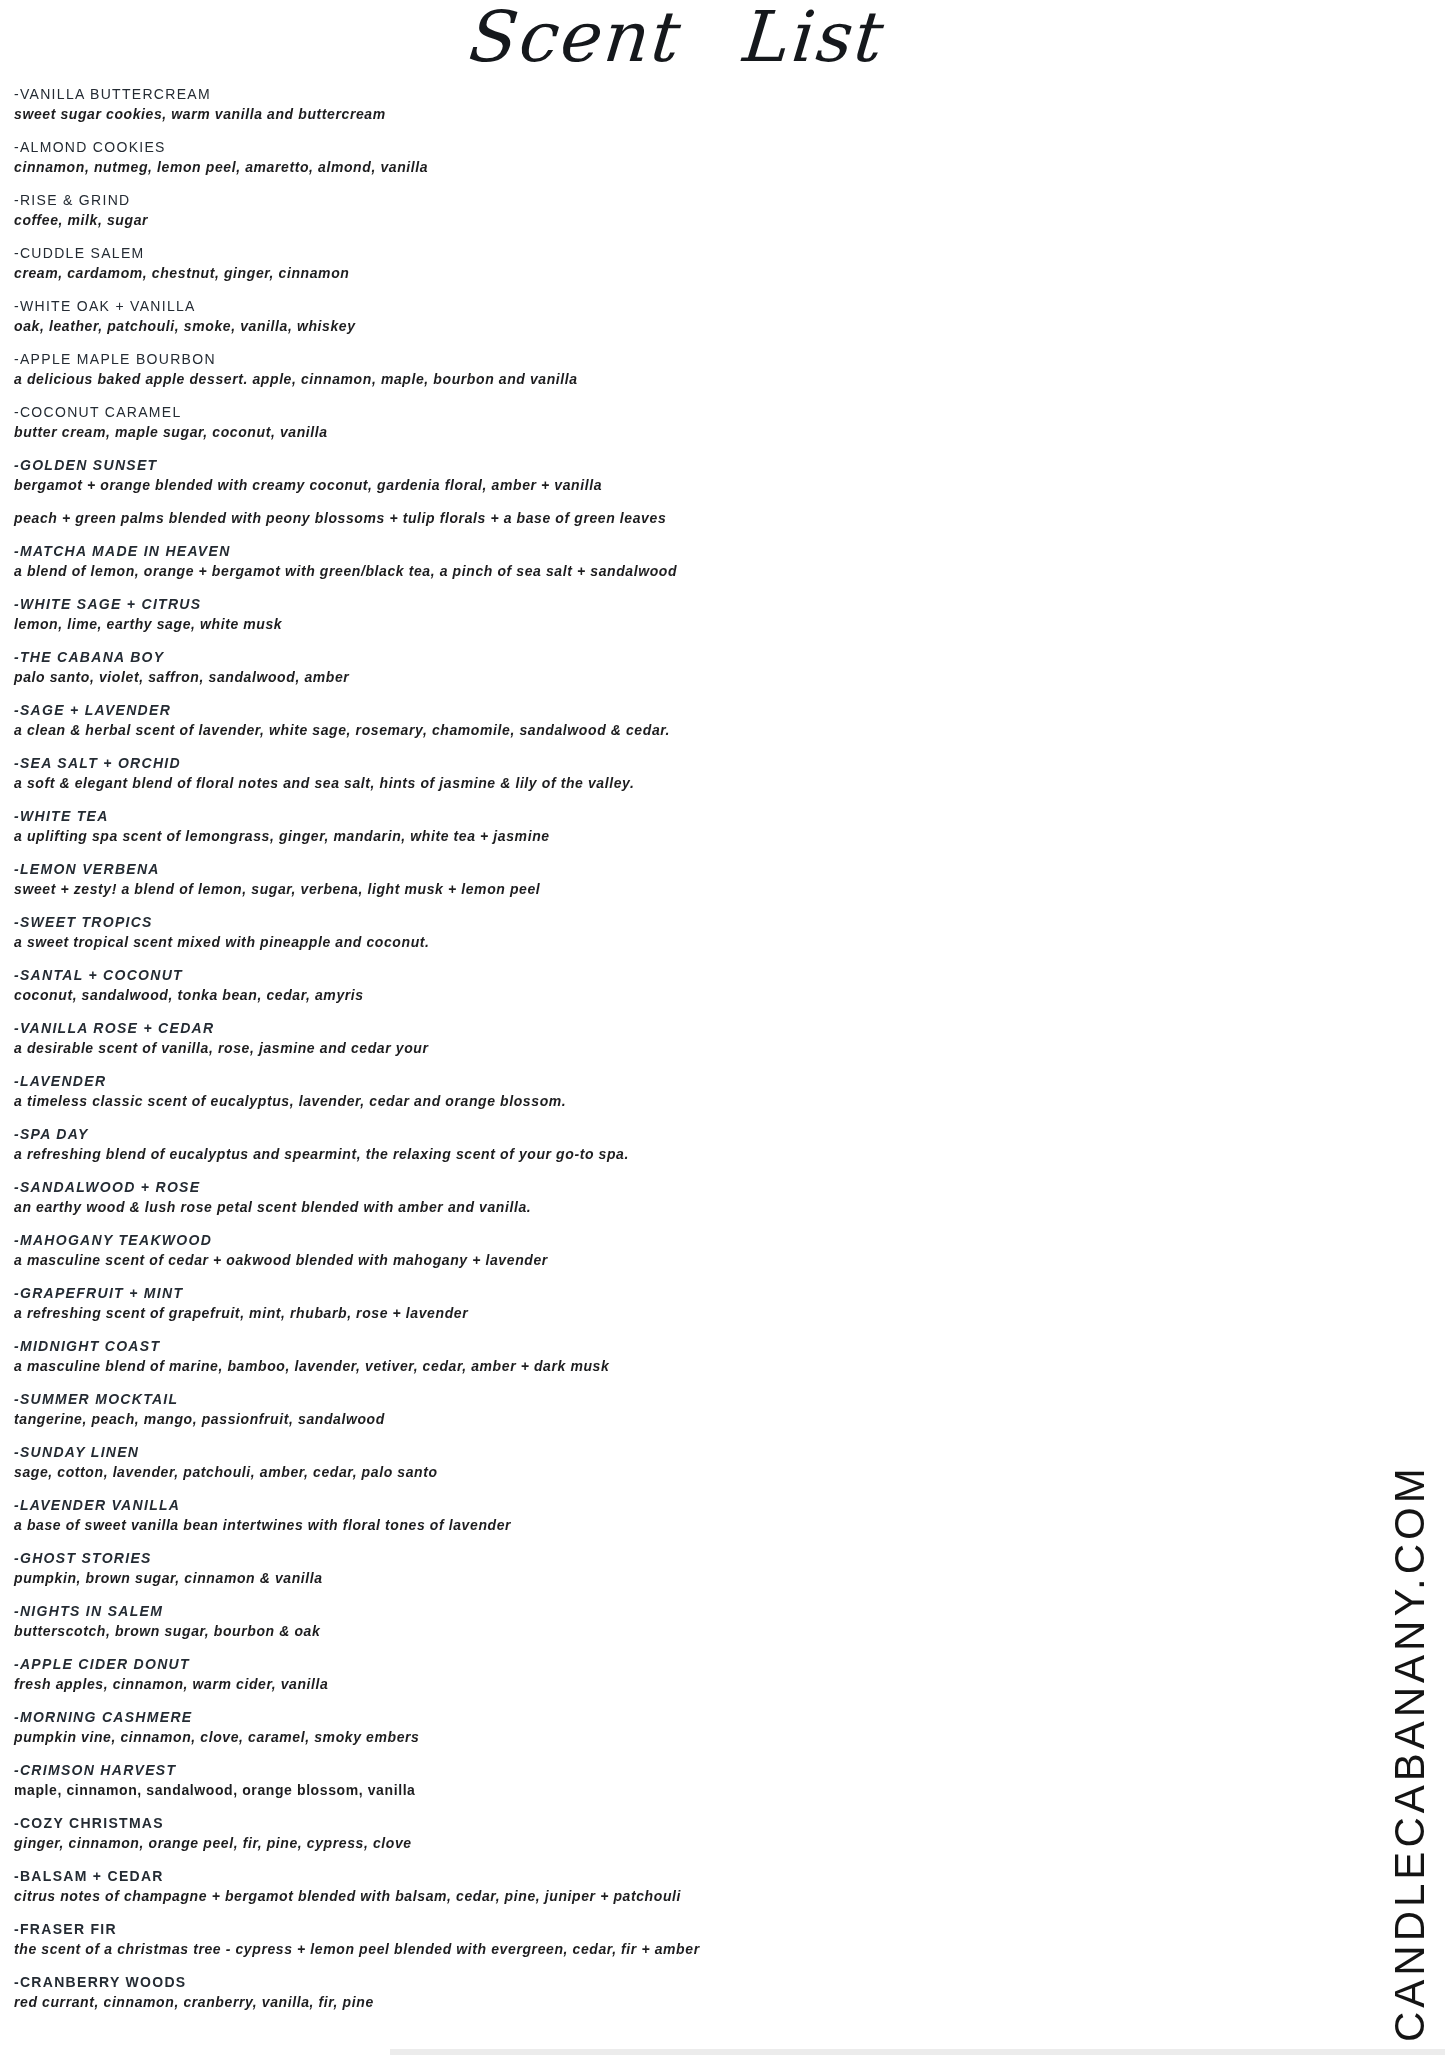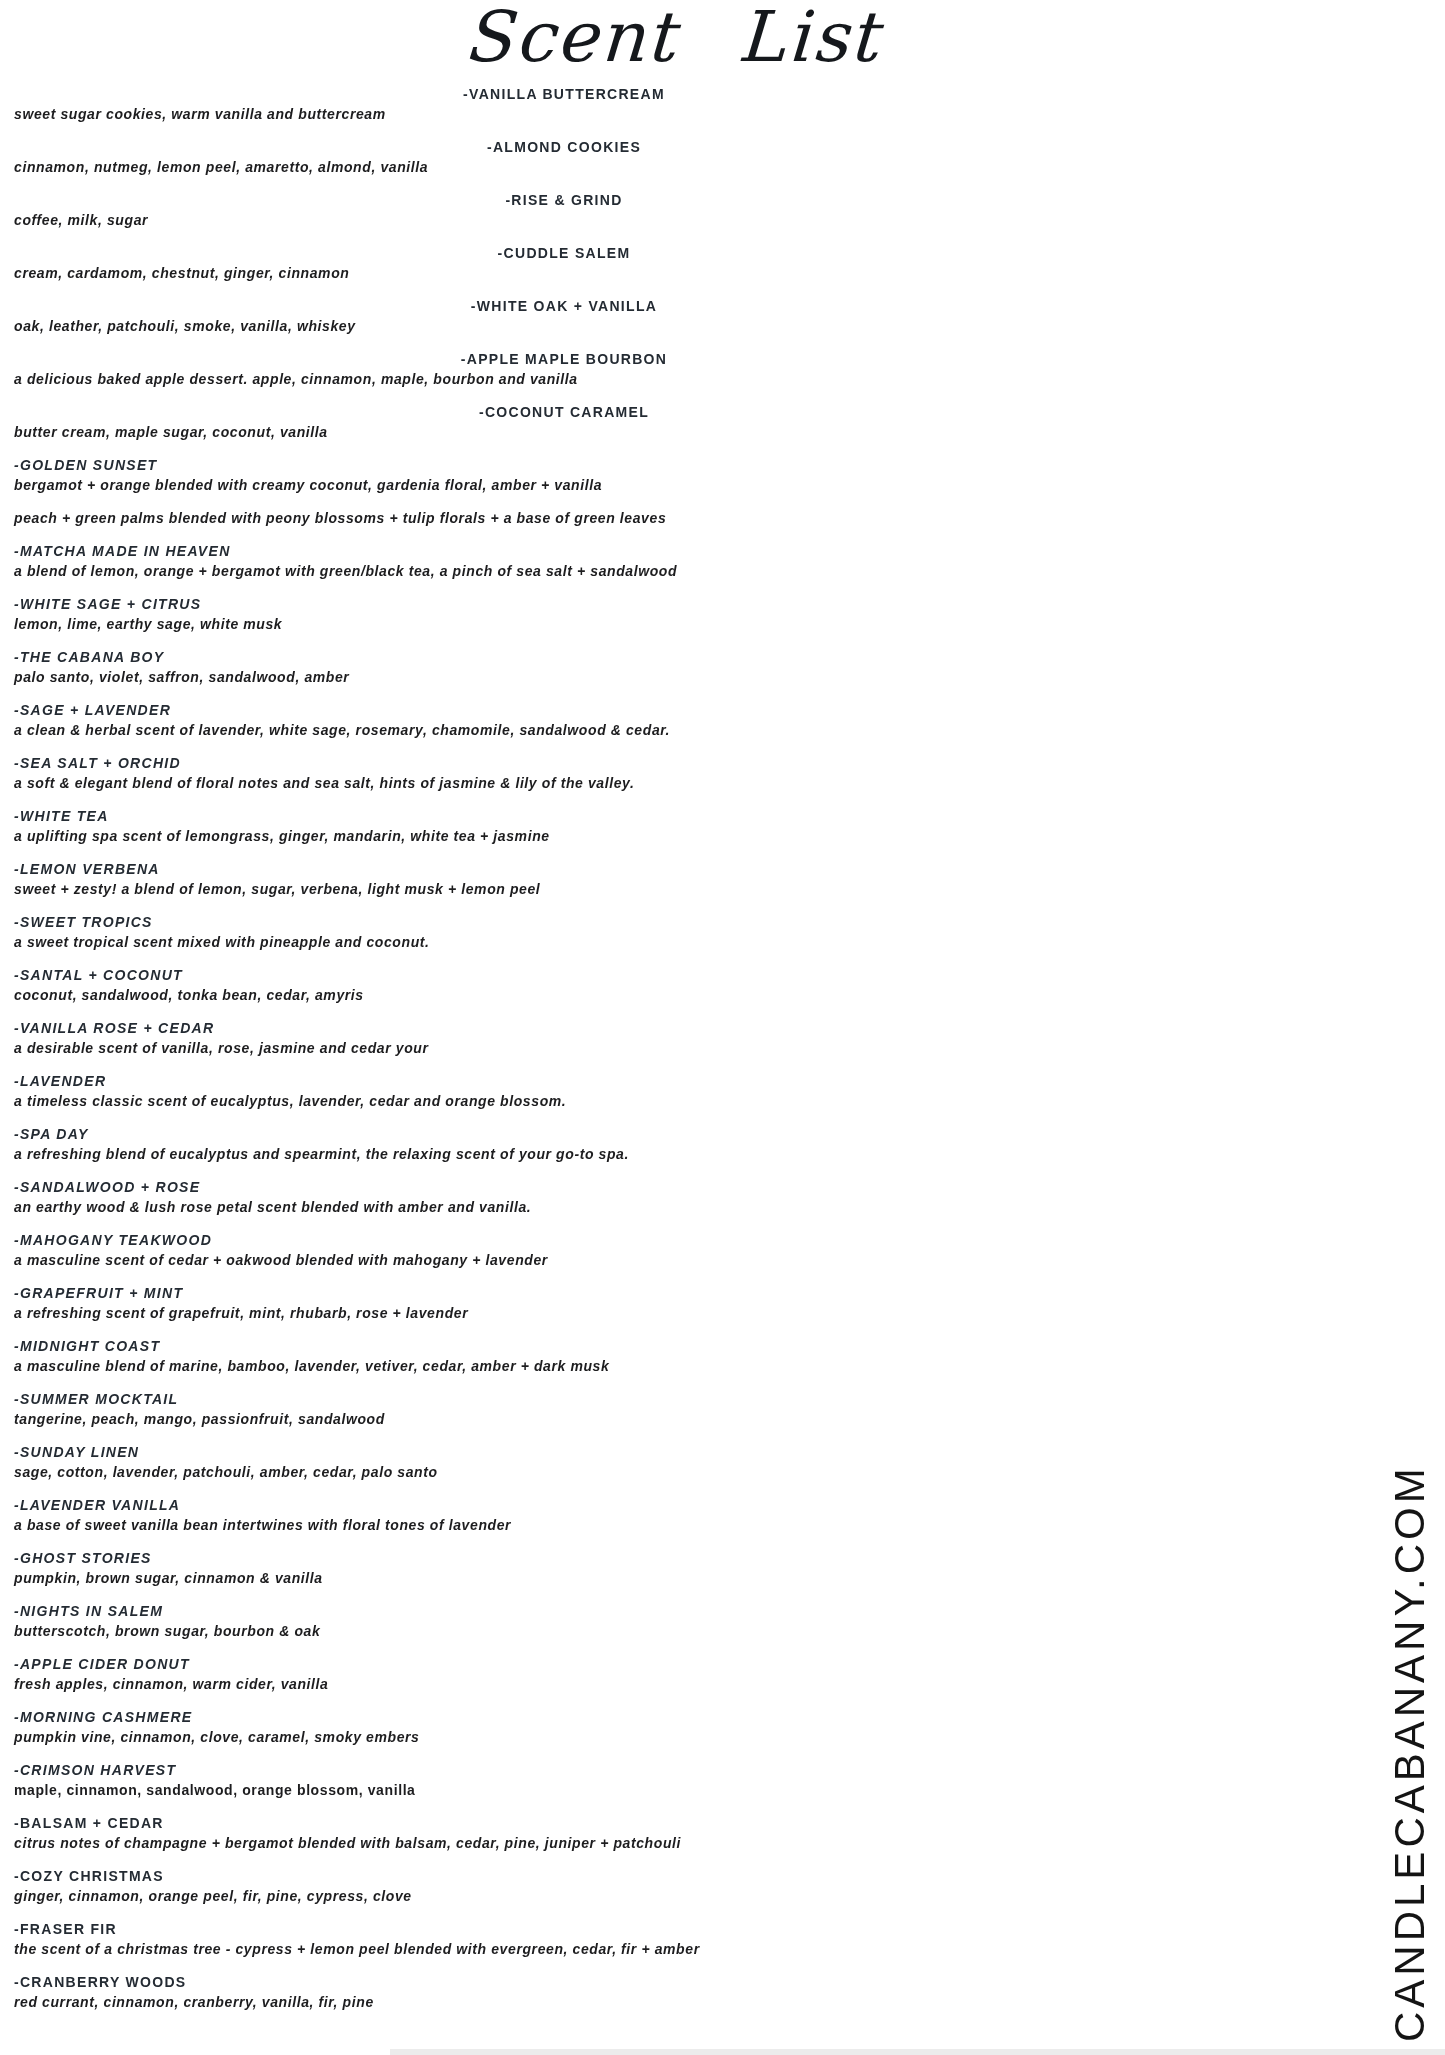--- a/index.html
+++ b/index.html
@@ -36,21 +36,21 @@
   }
   .scent-item{margin-bottom:13px;}
   .scent-name{
     font-size:14px;
     line-height:20px;
     font-weight:700;
     letter-spacing:1.3px;
     color:#242b33;
     white-space:nowrap;
   }
-  .scent-name.w700{font-weight:700;text-align:center;}
+  .scent-name.w700{font-weight:400;}
   .scent-desc{
     font-size:14px;
     line-height:20px;
     font-weight:700;
     letter-spacing:0.6px;
     color:#1d1d1f;
     white-space:nowrap;
   }
   .it{font-style:italic;}
   .up{font-style:normal;}
@@ -244,30 +244,30 @@
     <div class="scent-name it">-MORNING CASHMERE</div>
     <div class="scent-desc it">pumpkin vine, cinnamon, clove, caramel, smoky embers</div>
   </div>
 
   <div class="scent-item">
     <div class="scent-name it">-CRIMSON HARVEST</div>
     <div class="scent-desc up">maple, cinnamon, sandalwood, orange blossom, vanilla</div>
   </div>
 
   <div class="scent-item">
+    <div class="scent-name up">-COZY CHRISTMAS</div>
+    <div class="scent-desc it">ginger, cinnamon, orange peel, fir, pine, cypress, clove</div>
+  </div>
+
+  <div class="scent-item">
     <div class="scent-name up">-BALSAM + CEDAR</div>
     <div class="scent-desc it">citrus notes of champagne + bergamot blended with balsam, cedar, pine, juniper + patchouli</div>
   </div>
 
   <div class="scent-item">
-    <div class="scent-name up">-COZY CHRISTMAS</div>
-    <div class="scent-desc it">ginger, cinnamon, orange peel, fir, pine, cypress, clove</div>
-  </div>
-
-  <div class="scent-item">
     <div class="scent-name up">-FRASER FIR</div>
     <div class="scent-desc it">the scent of a christmas tree - cypress + lemon peel blended with evergreen, cedar, fir + amber</div>
   </div>
 
   <div class="scent-item">
     <div class="scent-name up">-CRANBERRY WOODS</div>
     <div class="scent-desc it">red currant, cinnamon, cranberry, vanilla, fir, pine</div>
   </div>
 </div>
 

